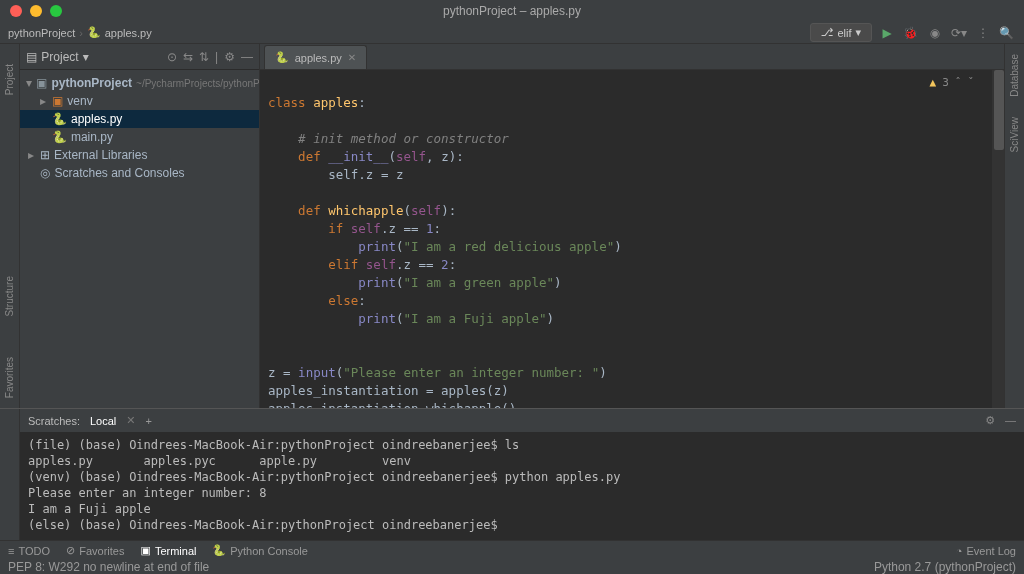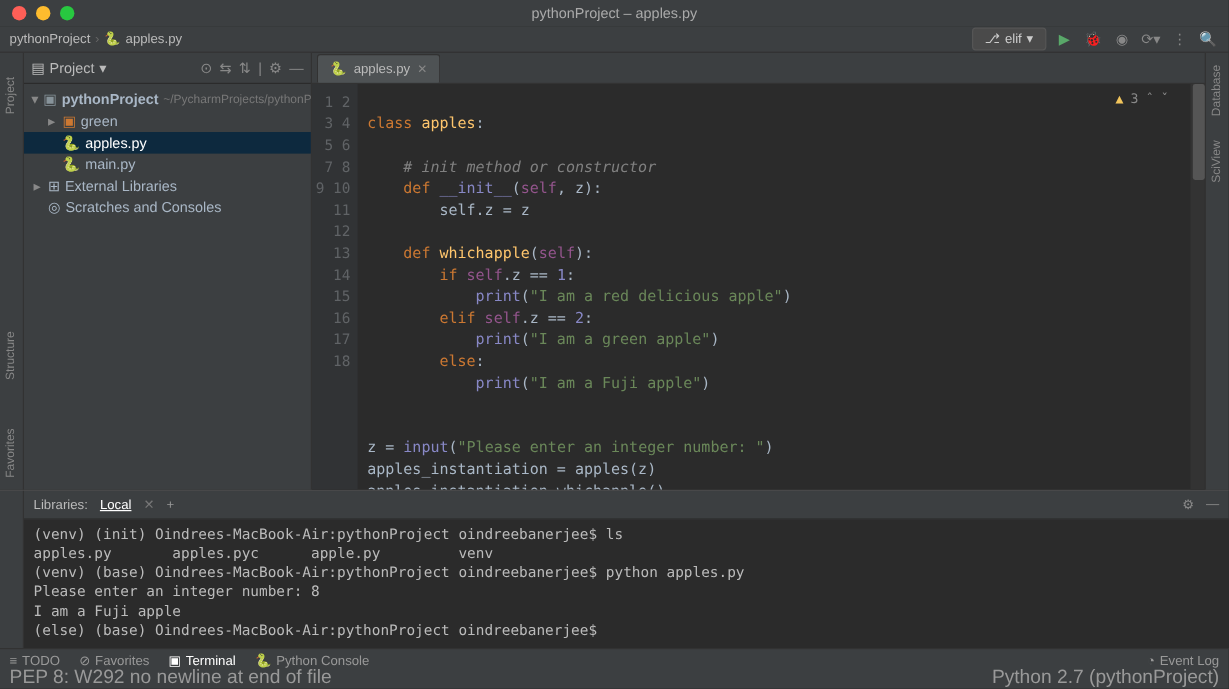--- a/index.html
+++ b/index.html
@@ -46,21 +46,21 @@
   .termpanel{ height:132px; background:#2b2b2b; border-top:1px solid #555; display:flex;}
   .term-left{ width:20px; background:#3c3f41; border-right:1px solid #323232;}
   .term-body{ flex:1; display:flex; flex-direction:column;}
   .term-head{ height:24px; background:#3c3f41; border-bottom:1px solid #2b2b2b; display:flex; align-items:center; justify-content:space-between; padding:0 8px; font-size:11px; color:#bbb;}
   .term-tabs{display:flex; gap:10px; align-items:center;}
   .term-out{ flex:1; padding:4px 8px; font-size:12px; line-height:16px; color:#bbb; white-space:pre-wrap;}
   .toolwin{ height:20px; background:#3c3f41; border-top:1px solid #323232; display:flex; align-items:center; justify-content:space-between; padding:0 8px; font-size:11px; color:#999;}
   .tw-left{display:flex; gap:16px;}
   .tw-item{display:flex; align-items:center; gap:4px;}
   .tw-item.active{color:#fff;}
-  .status{ height:14px; background:#3c3f41; display:flex; align-items:flex-end; justify-content:space-between; padding:0 8px; font-size:16px; color:#999;}
+  .status{ height:14px; background:#3c3f41; display:flex; align-items:flex-start; justify-content:space-between; padding:0 8px; font-size:12px; color:#999;}
 </style>
 </head>
 <body>
 
 <div class="titlebar">
   <div class="traffic">
     <div class="dot red"></div>
     <div class="dot yel"></div>
     <div class="dot grn"></div>
   </div>
@@ -115,21 +115,21 @@
     <div class="tree">
       <div class="tree-row">
         <span class="tw">▾</span>
         <span class="folder">▣</span>
         <b>pythonProject</b>
         <span style="color:#777; font-size:10px;">~/PycharmProjects/pythonProje</span>
       </div>
       <div class="tree-row l1">
         <span class="tw">▸</span>
         <span class="orange">▣</span>
-        <span>green</span>
+        <span>venv</span>
       </div>
       <div class="tree-row l1 sel">
         <span class="tw"></span>
         <span>🐍</span>
         <span>apples.py</span>
       </div>
       <div class="tree-row l1">
         <span class="tw"></span>
         <span>🐍</span>
         <span>main.py</span>
@@ -149,38 +149,20 @@
 
   <div class="editor">
     <div class="tabs">
       <div class="tab">
         <span>🐍</span>
         <span>apples.py</span>
         <span class="x">✕</span>
       </div>
     </div>
     <div class="code mono">
-      <div class="ln-col">1
-2
-3
-4
-5
-6
-7
-8
-9
-10
-11
-12
-13
-14
-15
-16
-17
-18</div>
       <div class="code-col"><span class="kw">class </span><span class="fn">apples</span><span>:</span>
 
 <span class="cm">    # init method or constructor</span>
 <span class="kw">    def </span><span class="blt">__init__</span><span>(</span><span class="sf">self</span><span>, </span><span class="prm">z</span><span>):</span>
 <span>        self.z = z</span>
 
 <span class="kw">    def </span><span class="fn">whichapple</span><span>(</span><span class="sf">self</span><span>):</span>
 <span class="kw">        if </span><span class="sf">self</span><span>.z == </span><span class="blt">1</span><span>:</span>
 <span class="blt">            print</span><span>(</span><span class="str">"I am a red delicious apple"</span><span>)</span>
 <span class="kw">        elif </span><span class="sf">self</span><span>.z == </span><span class="blt">2</span><span>:</span>
@@ -208,31 +190,31 @@
     <span class="gutter-label" style="writing-mode:vertical-rl;">Database</span>
     <span class="gutter-label" style="writing-mode:vertical-rl;">SciView</span>
   </div>
 </div>
 
 <div class="termpanel">
   <div class="term-left"></div>
   <div class="term-body">
     <div class="term-head">
       <div class="term-tabs">
-        <span>Libraries:</span>
-        <span style="color:#fff;text-decoration:underline;">Local</span>
+        <span>Scratches:</span>
+        <span style="color:#fff;">Local</span>
         <span style="color:#777;">✕</span>
         <span style="color:#999;">+</span>
       </div>
       <div style="display:flex; gap:10px; color:#888;">
         <span>⚙</span>
         <span>—</span>
       </div>
     </div>
-    <div class="term-out mono"><span>(venv) (init) Oindrees-MacBook-Air:pythonProject oindreebanerjee$ ls</span>
+    <div class="term-out mono"><span>(file) (base) Oindrees-MacBook-Air:pythonProject oindreebanerjee$ ls</span>
 <span>apples.py       apples.pyc      apple.py         venv</span>
 <span>(venv) (base) Oindrees-MacBook-Air:pythonProject oindreebanerjee$ python apples.py</span>
 <span>Please enter an integer number: 8</span>
 <span>I am a Fuji apple</span>
 <span>(else) (base) Oindrees-MacBook-Air:pythonProject oindreebanerjee$</span></div>
   </div>
 </div>
 
 <div class="toolwin">
   <div class="tw-left">

